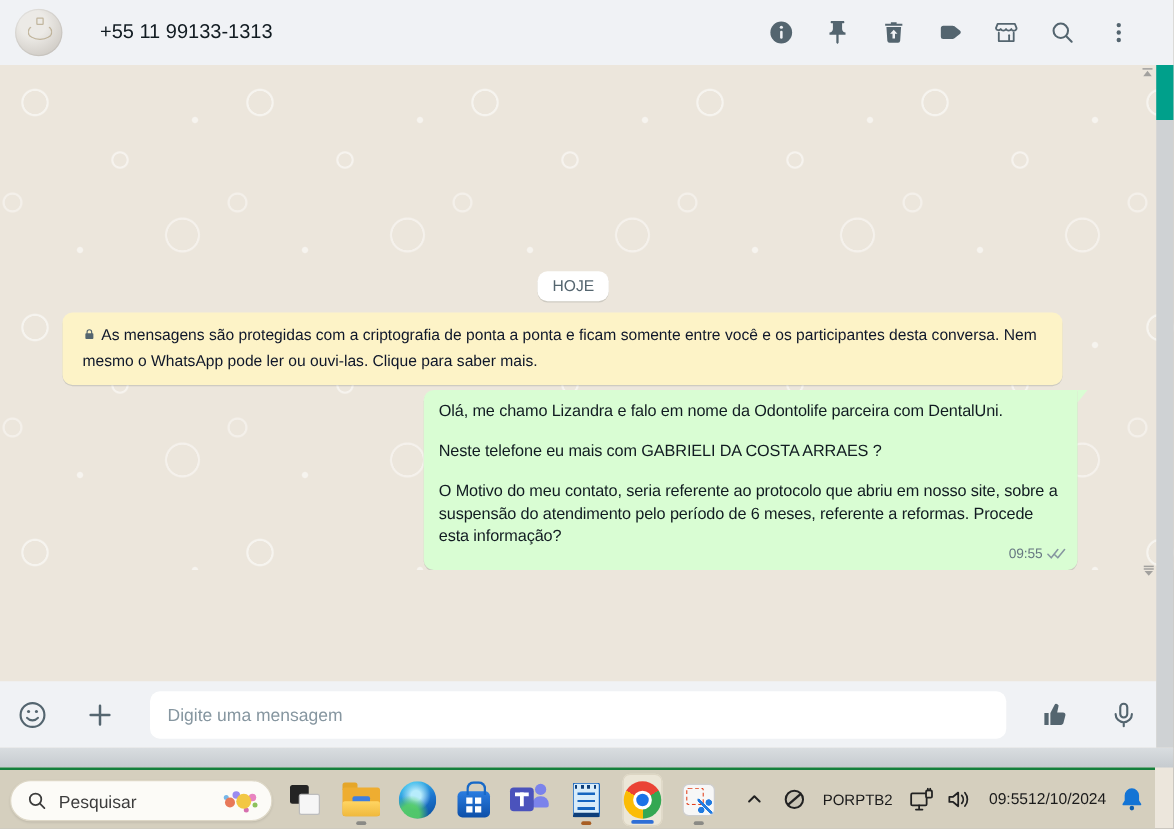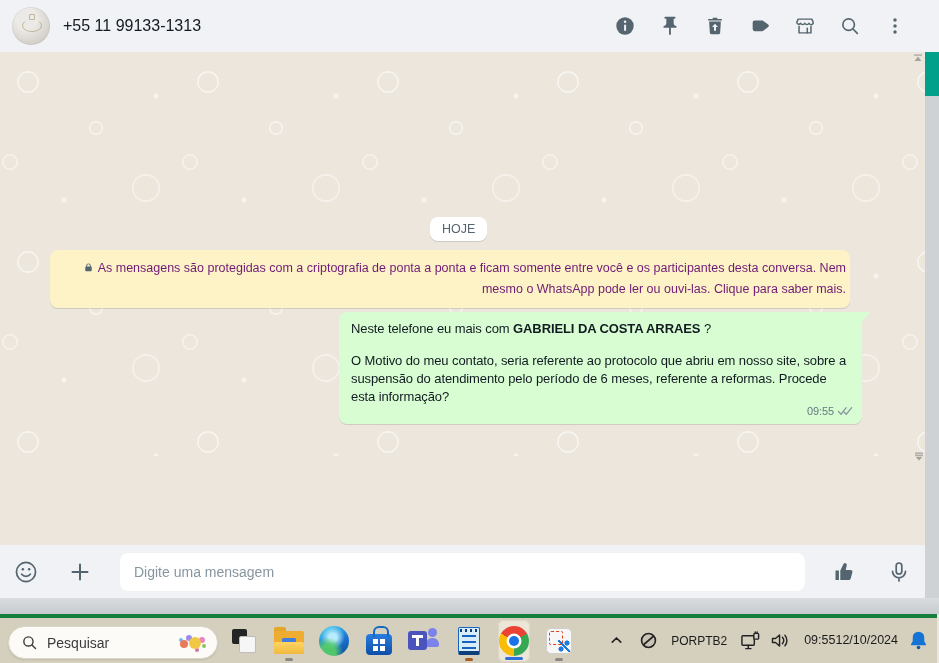--- a/index.html
+++ b/index.html
@@ -1,20 +1,20 @@
 <!DOCTYPE html>
 <html><head>
 <meta charset="utf-8">
 <style>
   *{box-sizing:border-box;margin:0;padding:0}
   body{margin:0;background:#888;font-family:"Liberation Sans",sans-serif}
   .screen{position:relative;width:939px;height:663px;overflow:hidden;background:#ece6dc;font-family:"Liberation Sans",sans-serif}
 
   
-  .wa-header{position:absolute;top:0;left:0;right:0;height:52px;background:#f0f2f5;display:flex;align-items:center;padding:0 32px 0 12px;gap:13px;z-index:5}
+  .wa-header{position:absolute;top:0;left:0;right:0;height:52px;background:#f0f2f5;display:flex;align-items:center;padding:0 32px 0 12px;gap:30px;z-index:5}
   .avatar{width:38px;height:38px;border-radius:50%;background:radial-gradient(circle at 38% 32%,#eceae6 0 30%,#d2cec8 75%,#c2bdb6);position:relative;flex:none;cursor:pointer;box-shadow:inset 0 0 0 1px rgba(0,0,0,.05)}
   .avatar::after{content:"";position:absolute;left:10px;top:12px;width:18px;height:11px;border:1px solid rgba(158,138,98,.55);border-radius:50%;border-top-color:transparent}
   .avatar::before{content:"";position:absolute;left:17px;top:7px;width:4px;height:4px;border:1px solid rgba(158,138,98,.55);border-radius:1px}
   .contact-title{font-size:16px;color:#111b21;cursor:pointer}
   .header-actions{margin-left:auto;display:flex;align-items:center;gap:21px}
   .hbtn{width:24px;height:24px;border:none;background:transparent;display:flex;align-items:center;justify-content:center;cursor:pointer;padding:0}
 
   
   .chat{position:absolute;top:52px;left:0;right:0;height:404px;overflow:hidden;background-color:#ece6dc;
     background-image:
@@ -26,40 +26,40 @@
       radial-gradient(circle at 10px 110px, rgba(255,255,255,0) 6px, rgba(255,255,255,.4) 6.5px, rgba(255,255,255,.4) 7.5px, rgba(255,255,255,0) 8.5px);
     background-size:180px 180px}
 
   .scroll-track{position:absolute;top:52px;right:0;width:14px;height:546px;background:#cfd2d4;z-index:4}
   .scroll-thumb{position:absolute;top:0;right:0;width:14px;height:44px;background:#00a08b;cursor:pointer}
   .scroll-arrow{position:absolute;z-index:6;width:13px;height:10px;display:flex;align-items:center;justify-content:center;cursor:pointer;opacity:.75}
   .scroll-arrow.top{top:53px;right:15px}
   .scroll-arrow.bottom{top:451px;right:14px}
 
   .date-badge{position:absolute;top:165px;left:430px;background:#fff;border-radius:8px;padding:5px 12px;font-size:12.5px;color:#54656f;box-shadow:0 1px .5px rgba(11,20,26,.13)}
-  .notice{position:absolute;top:198px;left:50px;width:800px;background:#fdf3c7;border-radius:8px;padding:8px 4px;text-align:right;font-size:12.5px;line-height:21px;color:#701a75;box-shadow:0 1px .5px rgba(11,20,26,.13);cursor:pointer}
+  .notice{position:absolute;top:198px;left:50px;width:800px;background:#fdf3c7;border-radius:8px;padding:8px 16px;text-align:left;font-size:12.5px;line-height:21px;color:#0f172a;box-shadow:0 1px .5px rgba(11,20,26,.13);cursor:pointer}
   .notice svg{vertical-align:-1px;margin-right:4px}
 
   .bubble{position:absolute;top:260px;right:77px;width:523px;background:#d9fdd3;border-radius:8px;border-top-right-radius:0;padding:8px 12px 18px;box-shadow:0 1px .5px rgba(11,20,26,.13);font-size:13px;line-height:18px;color:#111b21;letter-spacing:-.1px}
   .bubble::after{content:"";position:absolute;top:0;right:-8px;width:0;height:0;border-top:0 solid transparent;border-left:8px solid #d9fdd3;border-bottom:10px solid transparent}
   .bubble p{margin:0 0 14px}
   .bubble p:last-of-type{margin-bottom:0}
-  .bubble strong{font-weight:bold}
+  .bubble strong{font-weight:normal}
   .meta{position:absolute;right:9px;bottom:4px;display:flex;align-items:center;gap:3px;font-size:11px;color:#667781}
 
   
   .composer{position:absolute;top:545px;left:0;right:14px;height:53px;background:#f0f2f5;display:flex;align-items:center;padding:0 12px;gap:26px;z-index:3}
   .cbtn{width:28px;height:28px;border:none;background:transparent;display:flex;align-items:center;justify-content:center;cursor:pointer;padding:0;flex:none}
   .msg-input{flex:1;height:38px;border:none;outline:none;background:#fff;border-radius:8px;padding:0 14px;font-size:14px;color:#111b21;font-family:"Liberation Sans",sans-serif}
   .msg-input::placeholder{color:#8696a0}
 
   .window-strip{position:absolute;top:598px;left:0;right:0;height:16px;background:linear-gradient(#d9dde0,#c6cbcf)}
 
   
-  .taskbar{position:absolute;top:614px;left:0;right:2px;height:49px;background:#d5cfbe;border-top:4px solid #15803d}
+  .taskbar{position:absolute;top:614px;left:0;right:15px;height:49px;background:#d5cfbe;border-top:2px solid #15803d}
   .search-pill{position:absolute;left:8px;top:8px;width:210px;height:33px;background:#fcfbf7;border:1px solid #ddd7c6;border-radius:17px;display:flex;align-items:center;gap:9px;padding:0 8px 0 12px;cursor:pointer;box-shadow:0 1px 2px rgba(0,0,0,.1)}
   .search-label{font-size:14px;color:#3c3c3c}
   .flowers{margin-left:auto;width:12px;height:12px;border-radius:50%;background:#f2c744;flex:none;margin-right:8px;
     box-shadow:-11px 1px 0 -2px #e8795a,-6px -5px 0 -3px #9b8cf0,7px -3px 0 -3px #e884c0,9px 3px 0 -4px #8cc15c,-14px -3px 0 -4px #76b7e8,2px 7px 0 -4px #d66fae}
 
   .apps{position:absolute;left:228px;top:0;height:100%;display:flex;align-items:center;gap:13px}
   .app-slot{width:32px;height:44px;position:relative;display:flex;align-items:center;justify-content:center;cursor:pointer;flex:none}
   .app-slot.active{background:#ebe6d7;border-radius:6px;box-shadow:inset 0 0 0 1px #ddd6c4;height:42px}
   .run-dot{position:absolute;bottom:2px;left:50%;transform:translateX(-50%);width:8px;height:3px;border-radius:2px;background:#8a8a85}
   .run-dot.orange{background:#a85e23}
@@ -174,20 +174,21 @@
       <span>HOJE</span>
     </div>
 
     <div class="notice">
       <svg viewBox="0 0 24 24" width="11" height="11">
           <path fill="#54656f" d="M7 10V8a5 5 0 0110 0v2h.5A1.5 1.5 0 0119 11.5v7a1.5 1.5 0 01-1.5 1.5h-11A1.5 1.5 0 015 18.5v-7A1.5 1.5 0 016.5 10zm2 0h6V8a3 3 0 00-6 0z"></path>
         </svg><span>As mensagens são protegidas com a criptografia de ponta a ponta e ficam somente entre você e os participantes desta conversa. Nem mesmo o WhatsApp pode ler ou ouvi-las. Clique para saber mais.</span>
     </div>
 
     <div class="bubble">
+      <p>Olá, me chamo Lizandra e falo em nome da Odontolife parceira com DentalUni.</p>
       <p><span>Neste telefone eu mais com </span><strong>GABRIELI DA COSTA ARRAES</strong><span> ?</span></p>
       <p>O Motivo do meu contato, seria referente ao protocolo que abriu em nosso site, sobre a suspensão do atendimento pelo período de 6 meses, referente a reformas. Procede esta informação?</p>
       <div class="meta">
         <span>09:55</span>
         <svg viewBox="0 0 19 12" width="16" height="10" fill="none" stroke="#8696a0" stroke-width="1.5" stroke-linecap="round" stroke-linejoin="round">
             <path d="M1.5 6.5l3.2 3.4L11 2"></path>
             <path d="M8 6.9l3 3L17.5 2"></path>
           </svg>
       </div>
     </div>

